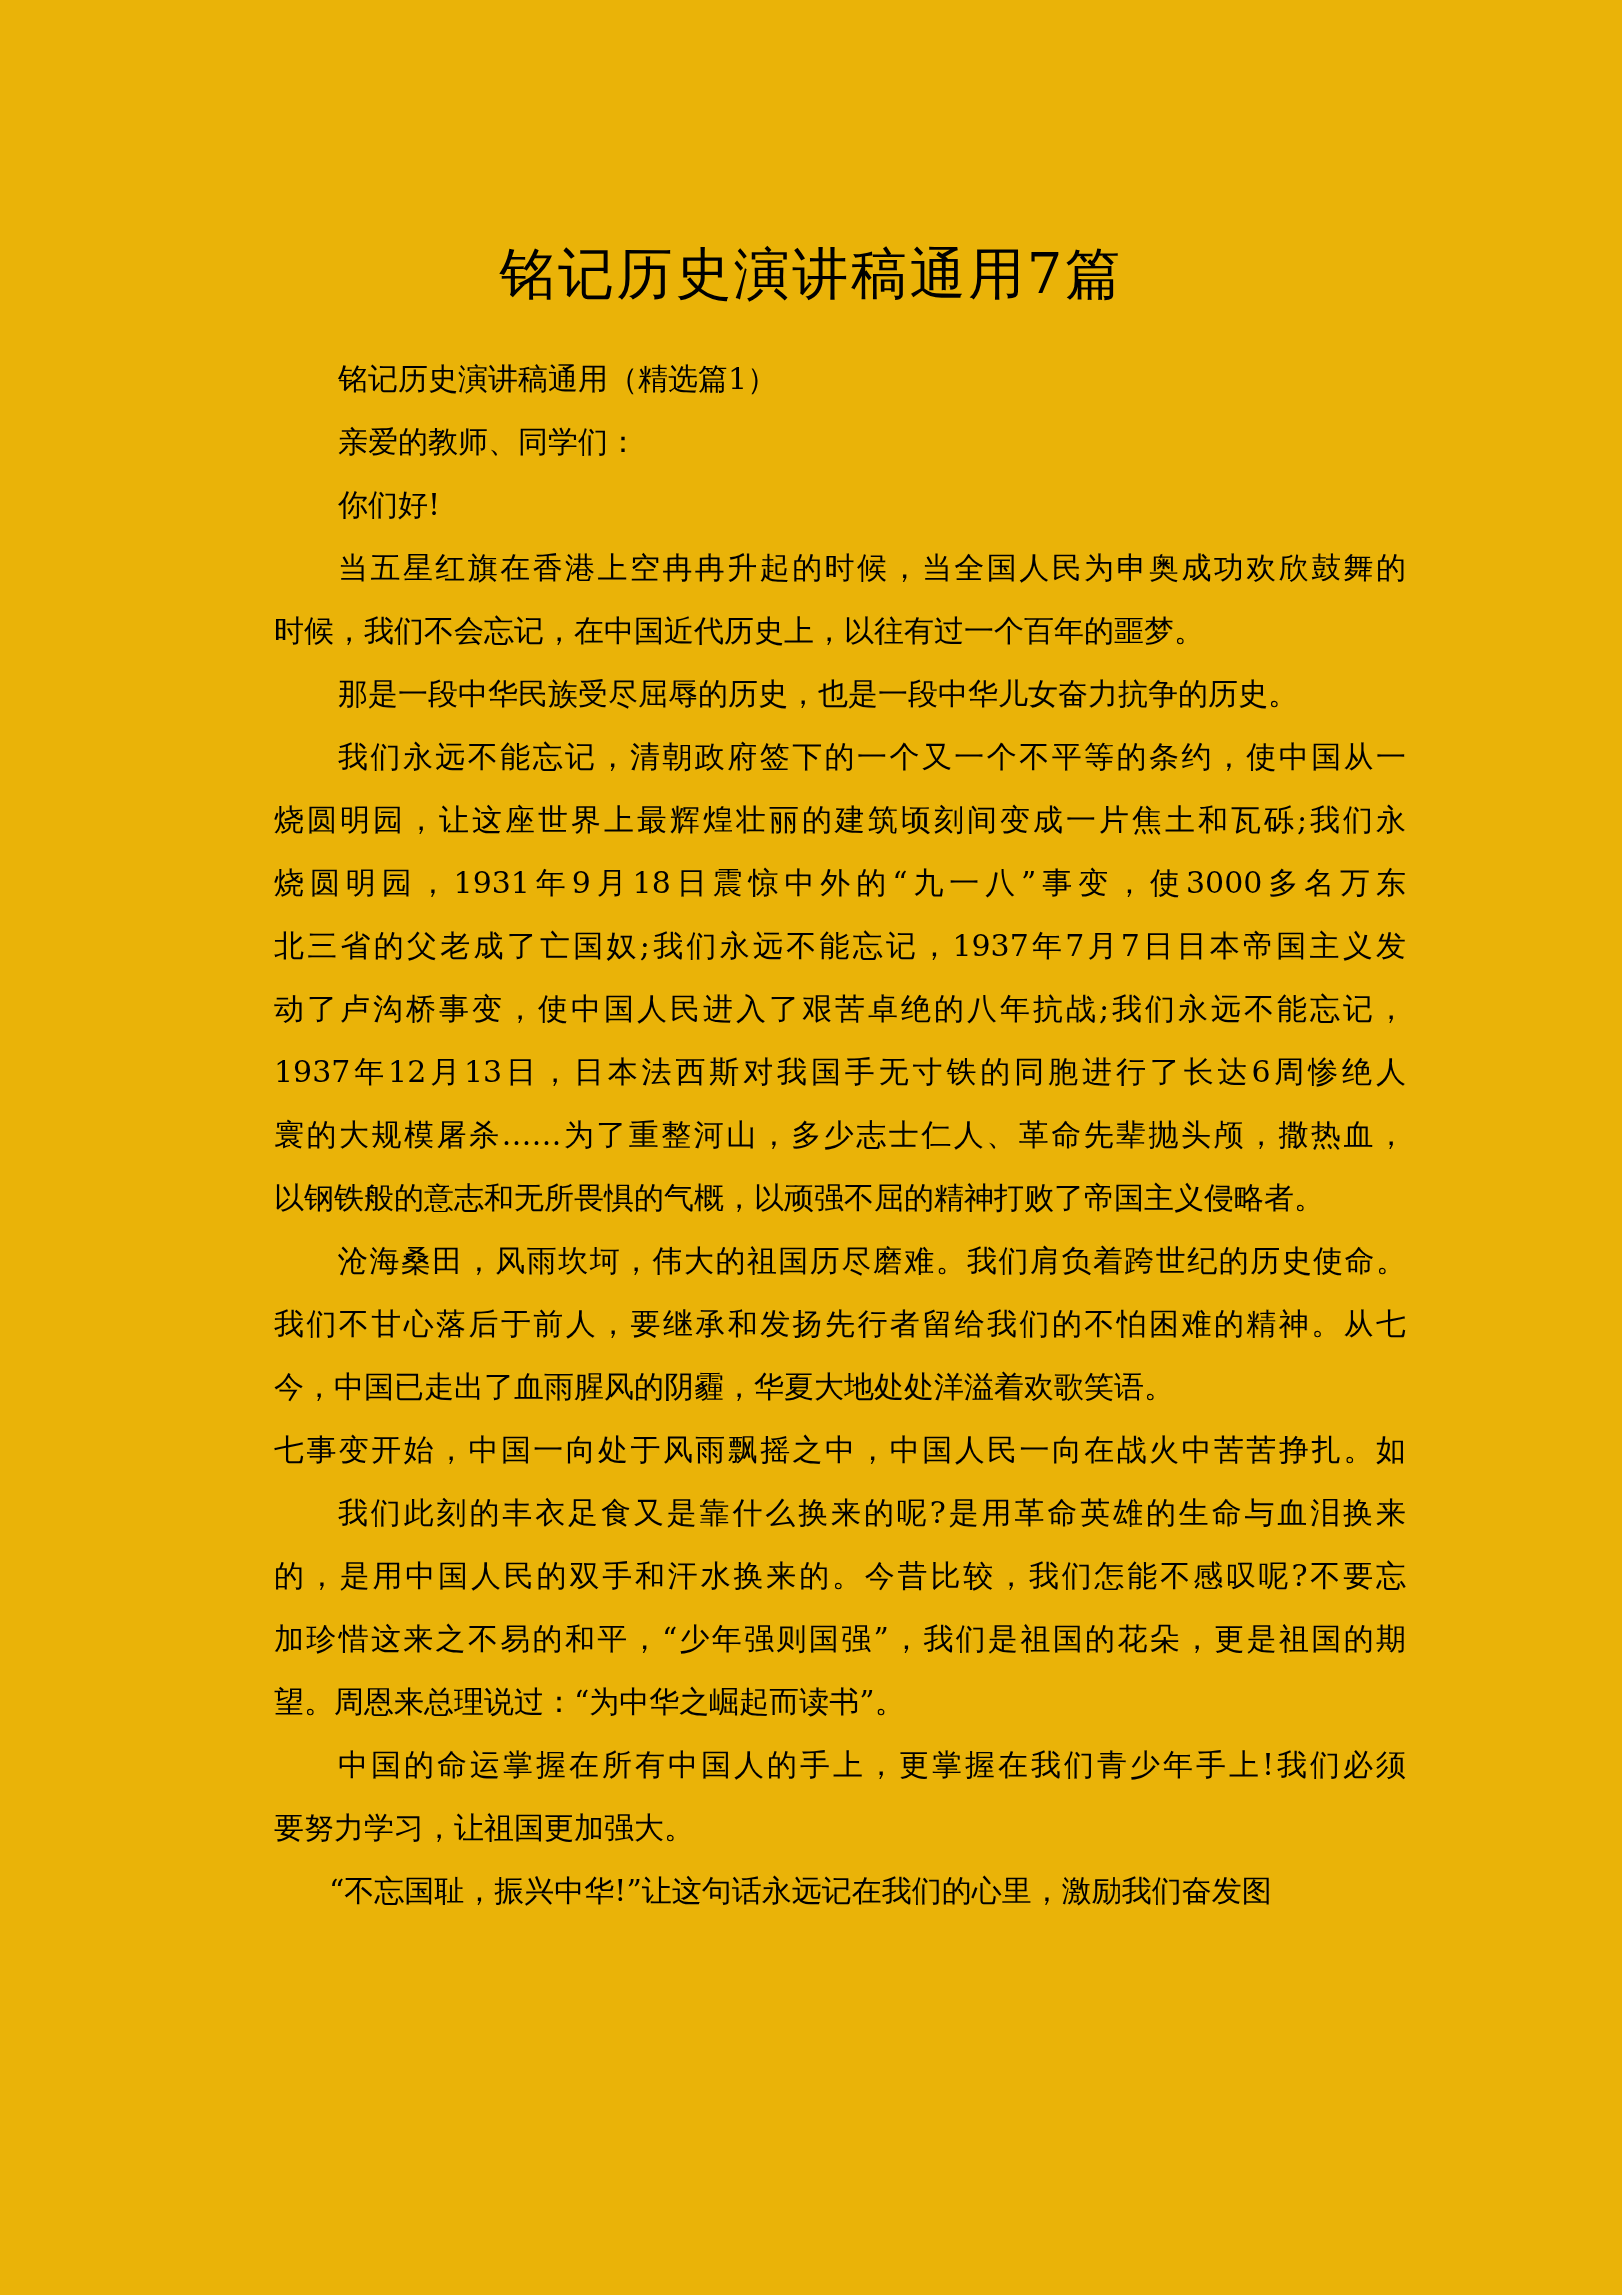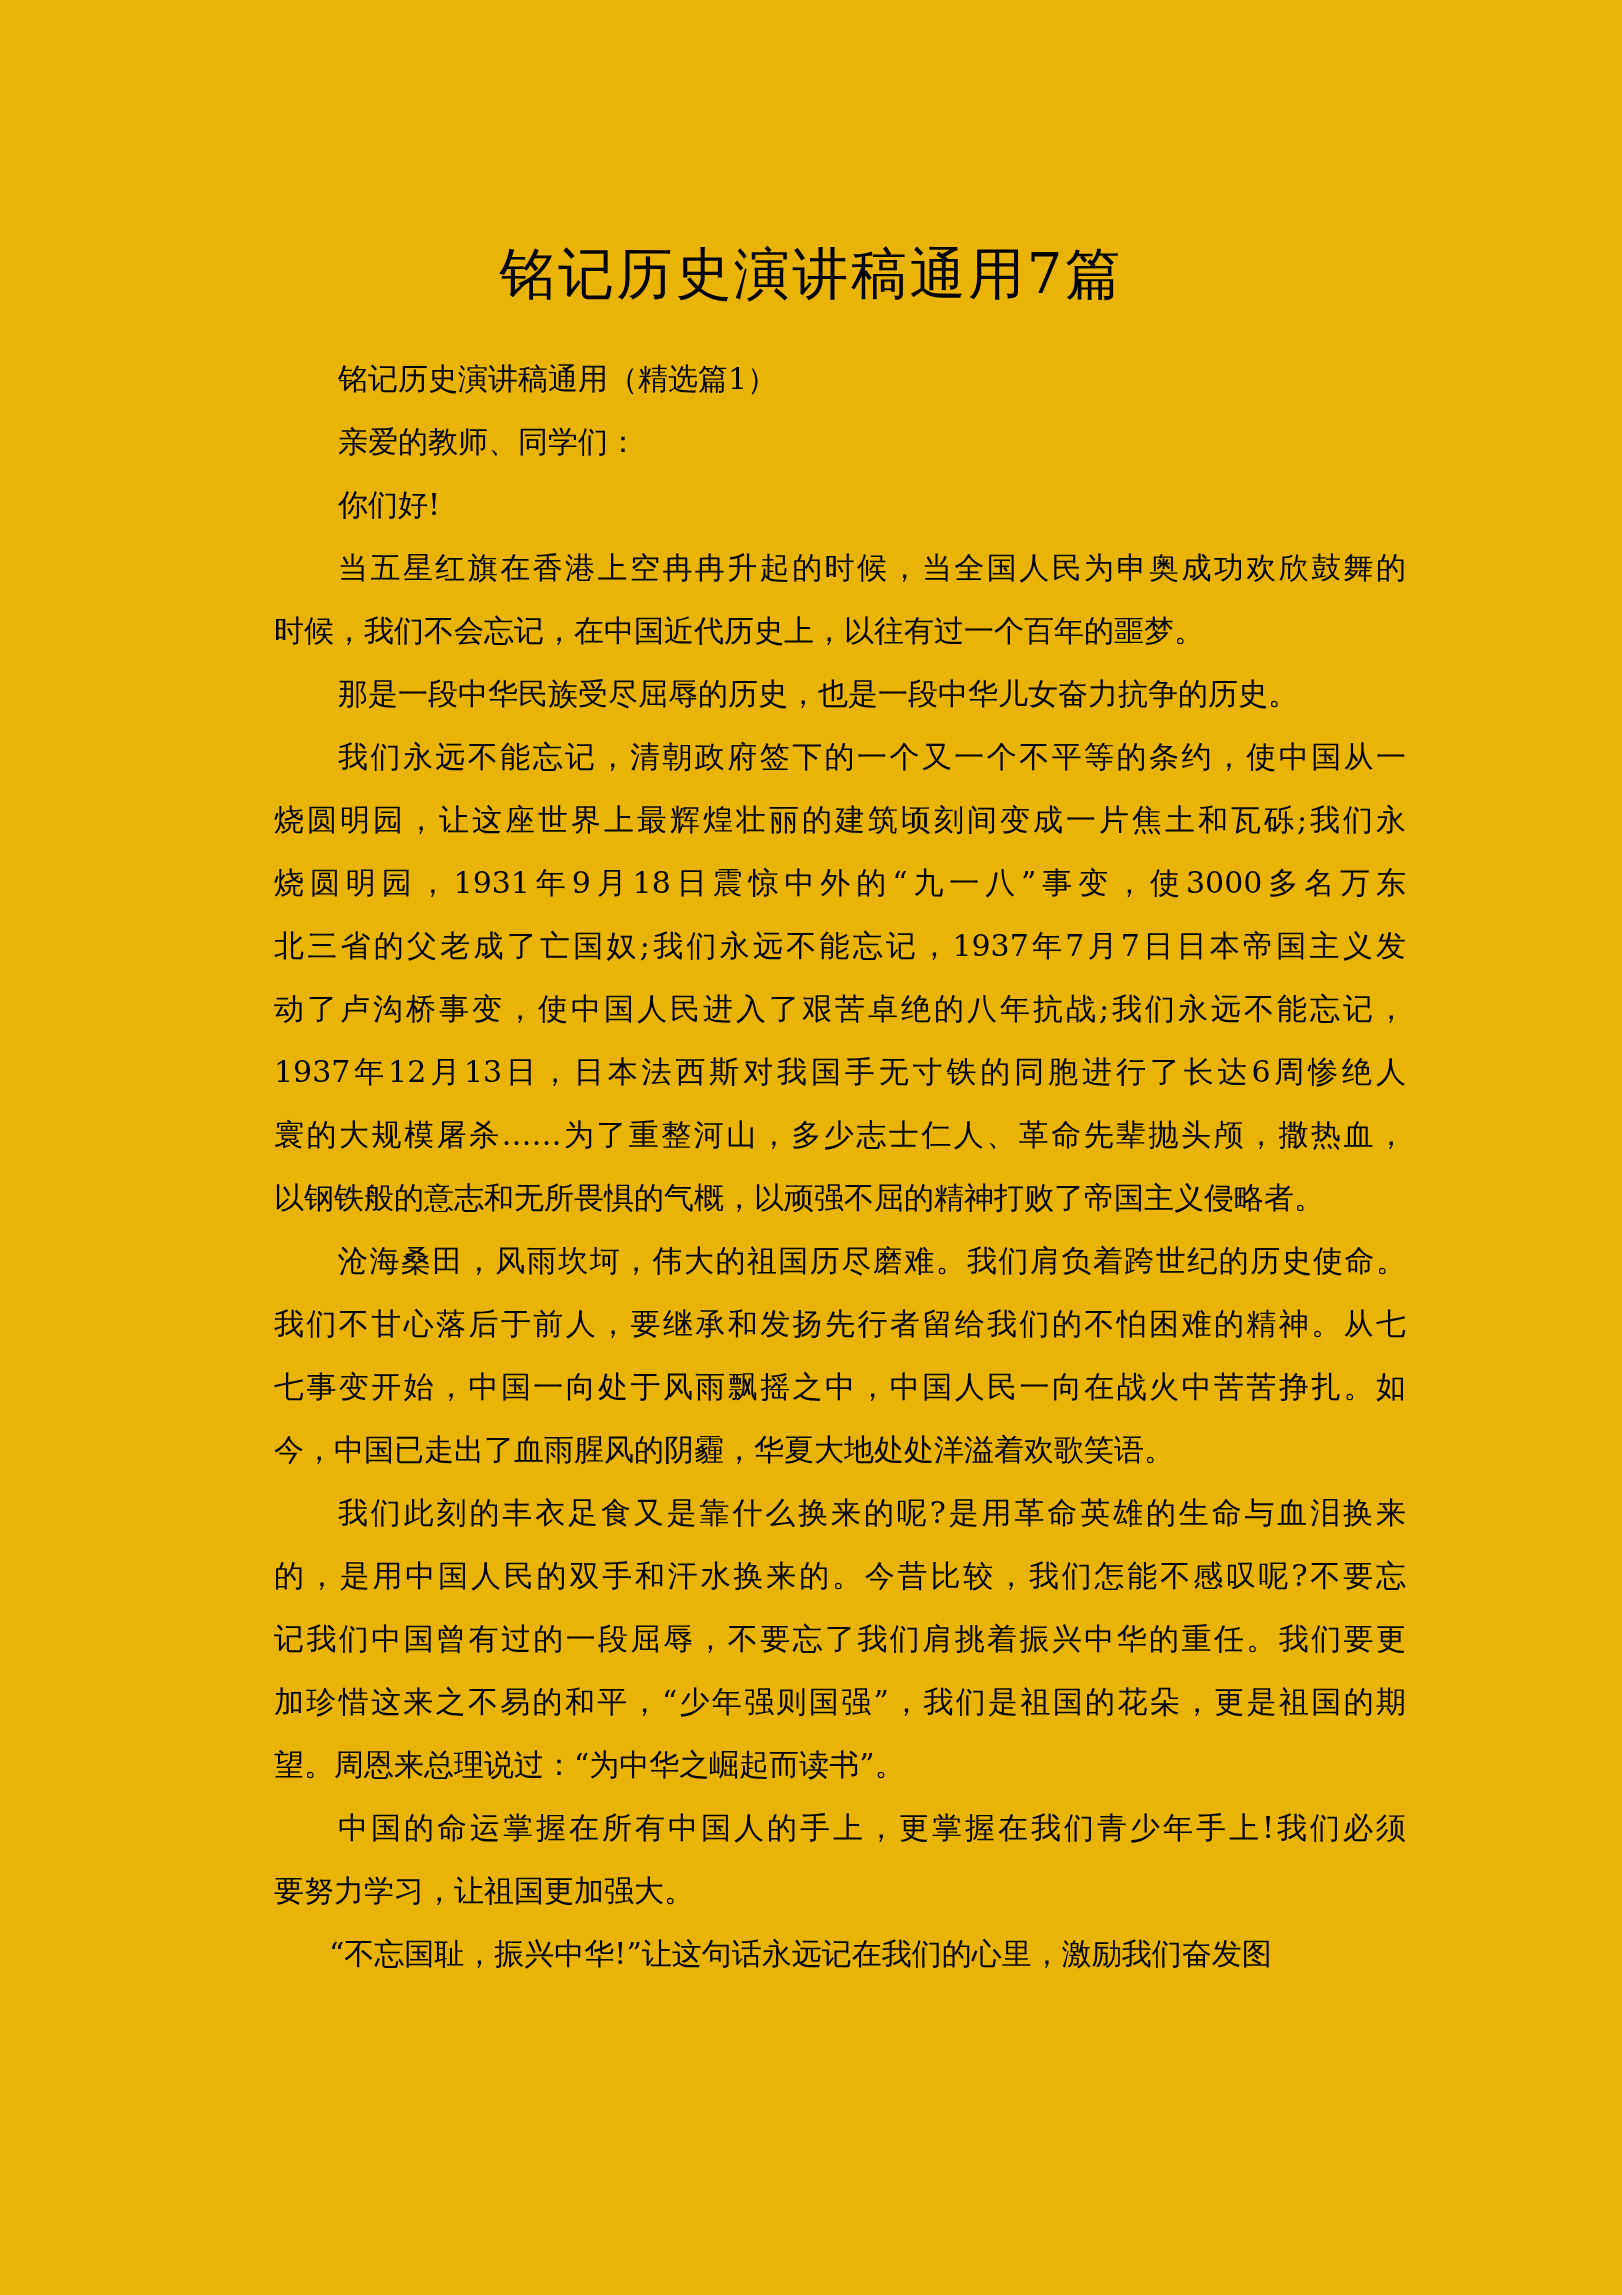--- a/index.html
+++ b/index.html
@@ -44,27 +44,26 @@
         <span class="line">烧圆明园，1931年9月18日震惊中外的“九一八”事变，使3000多名万东</span>
         <span class="line">北三省的父老成了亡国奴;我们永远不能忘记，1937年7月7日日本帝国主义发</span>
         <span class="line">动了卢沟桥事变，使中国人民进入了艰苦卓绝的八年抗战;我们永远不能忘记，</span>
         <span class="line">1937年12月13日，日本法西斯对我国手无寸铁的同胞进行了长达6周惨绝人</span>
         <span class="line">寰的大规模屠杀……为了重整河山，多少志士仁人、革命先辈抛头颅，撒热血，</span>
         <span class="line last">以钢铁般的意志和无所畏惧的气概，以顽强不屈的精神打败了帝国主义侵略者。</span>
       </div>
       <div class="para">
         <span class="line indent">沧海桑田，风雨坎坷，伟大的祖国历尽磨难。我们肩负着跨世纪的历史使命。</span>
         <span class="line">我们不甘心落后于前人，要继承和发扬先行者留给我们的不怕困难的精神。从七</span>
+        <span class="line last">今，中国已走出了血雨腥风的阴霾，华夏大地处处洋溢着欢歌笑语。</span>
         <span class="line">七事变开始，中国一向处于风雨飘摇之中，中国人民一向在战火中苦苦挣扎。如</span>
-        <span class="line last">今，中国已走出了血雨腥风的阴霾，华夏大地处处洋溢着欢歌笑语。</span>
       </div>
       <div class="para">
         <span class="line indent">我们此刻的丰衣足食又是靠什么换来的呢?是用革命英雄的生命与血泪换来</span>
         <span class="line">的，是用中国人民的双手和汗水换来的。今昔比较，我们怎能不感叹呢?不要忘</span>
-        <span class="line">记我们中国曾有过的一段屈辱，不要忘了我们肩挑着振兴中华的重任。我们要更</span>
         <span class="line">加珍惜这来之不易的和平，“少年强则国强”，我们是祖国的花朵，更是祖国的期</span>
         <span class="line last">望。周恩来总理说过：“为中华之崛起而读书”。</span>
       </div>
       <div class="para">
         <span class="line indent">中国的命运掌握在所有中国人的手上，更掌握在我们青少年手上!我们必须</span>
         <span class="line last">要努力学习，让祖国更加强大。</span>
       </div>
       <div class="para">
         <span class="line quote-indent last">“不忘国耻，振兴中华!”让这句话永远记在我们的心里，激励我们奋发图</span>
       </div>

